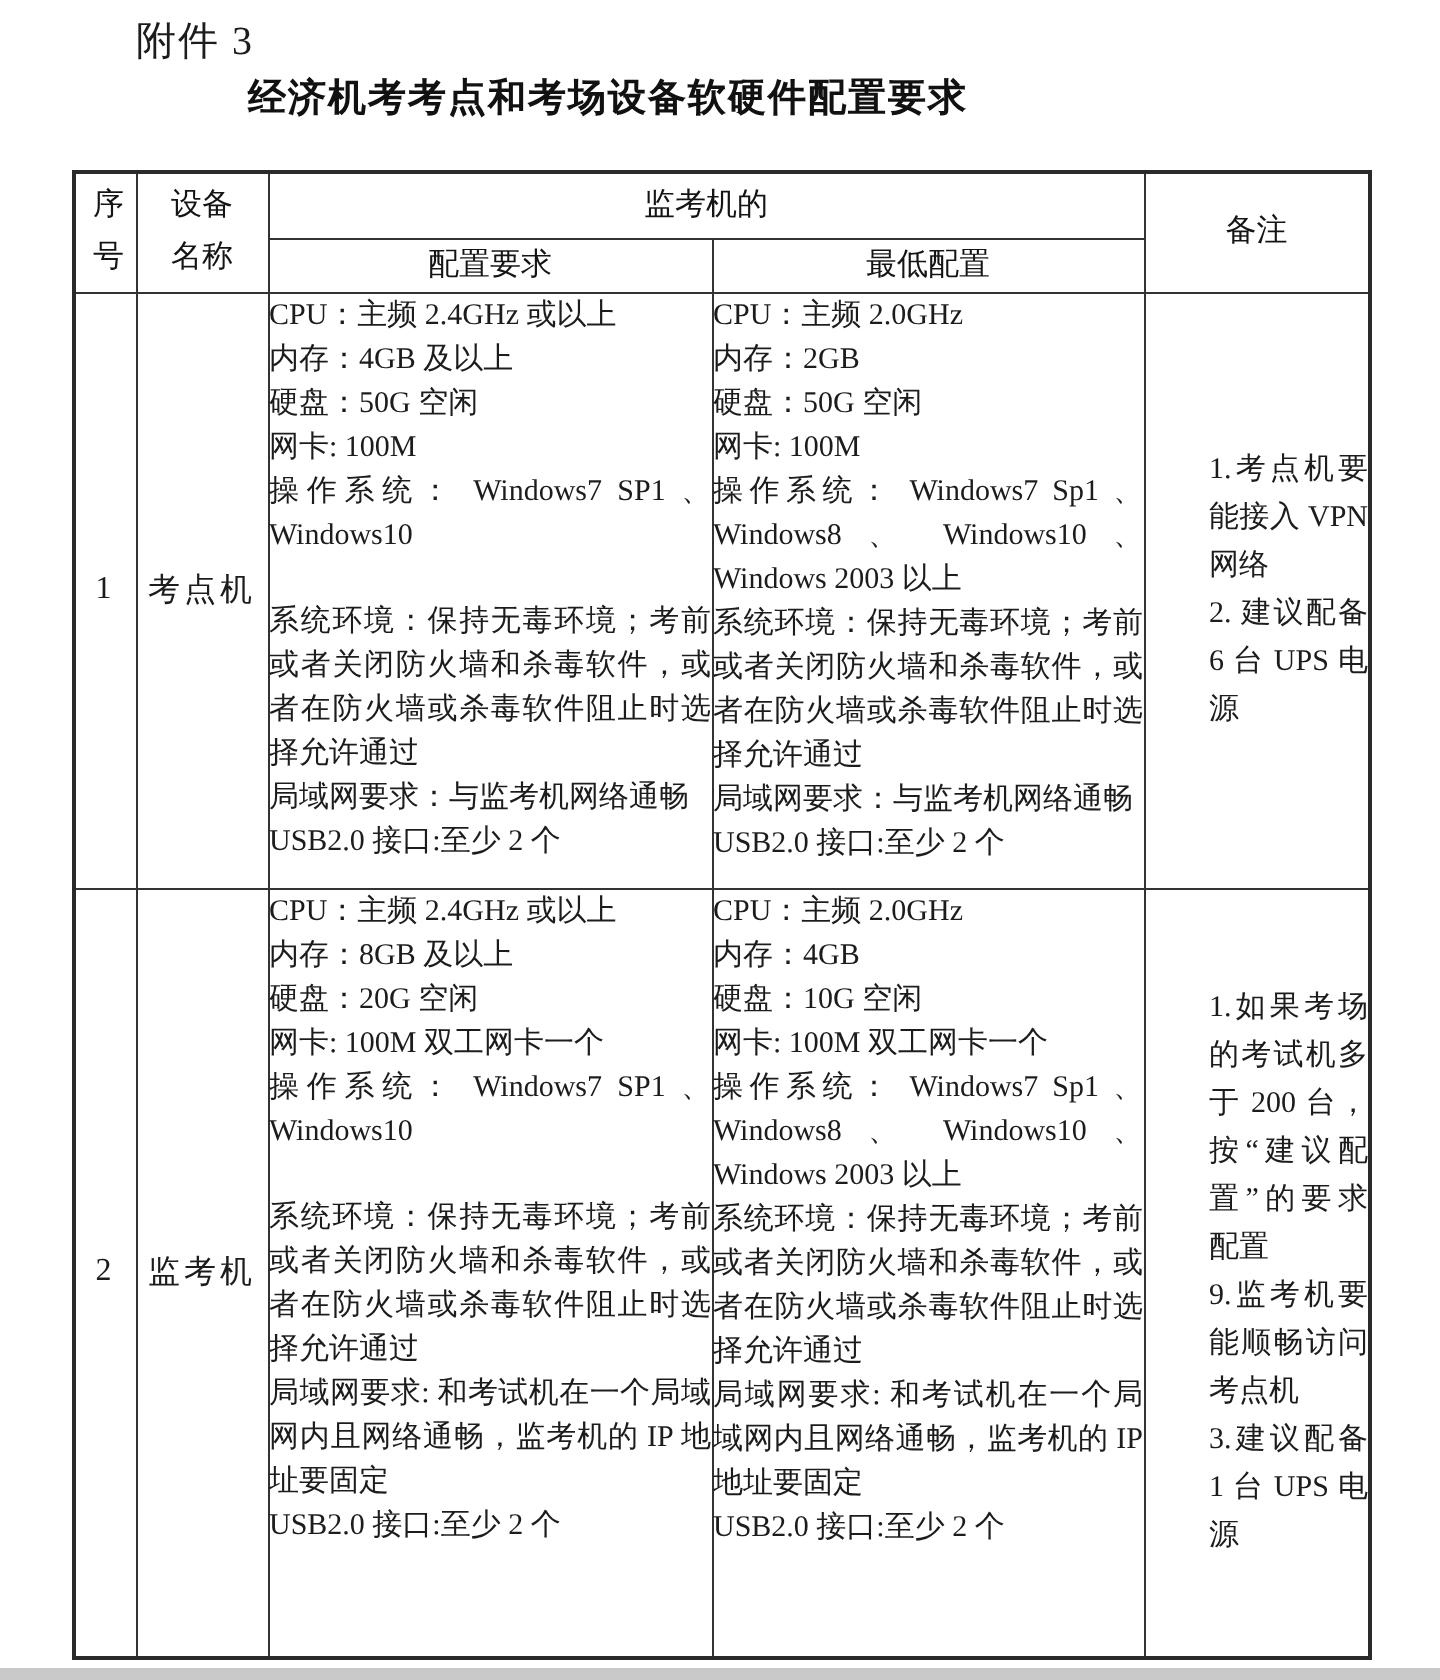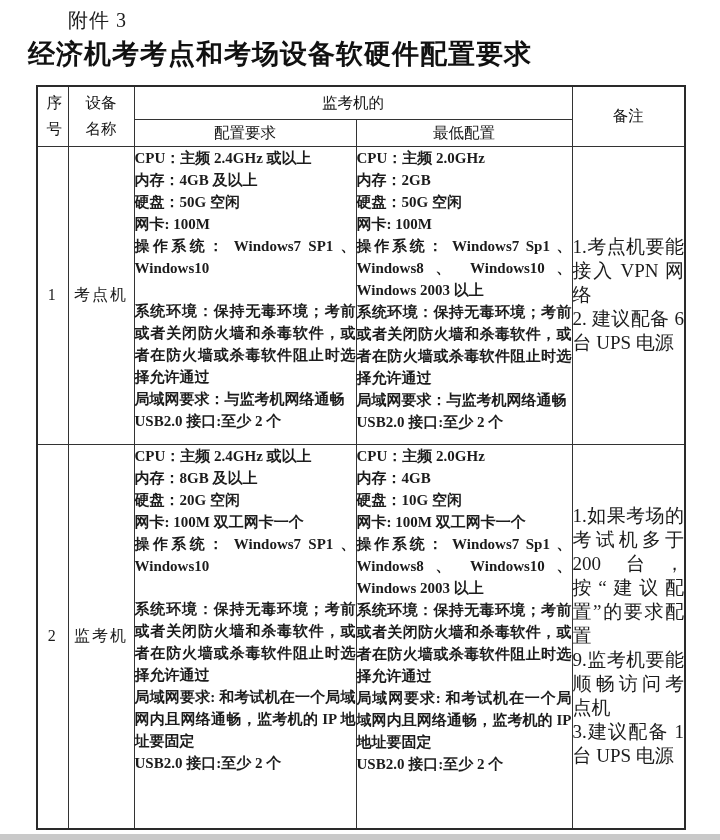--- a/index.html
+++ b/index.html
@@ -20,26 +20,26 @@
     left: 68px;
     top: 7px;
     font-size: 20px;
     letter-spacing: 1px;
   }
   .doc-title {
     position: absolute;
     left: 0;
     top: 36px;
     width: 580px;
-    text-align: left;
+    text-align: center;
     padding-left: 28px;
     box-sizing: border-box;
     font-family: "Liberation Sans", sans-serif;
     font-weight: bold;
-    font-size: 27px;
+    font-size: 19px;
     letter-spacing: 1px;
     color: #111;
   }
   table.cfg-table {
     position: absolute;
     left: 36px;
     top: 85px;
     width: 648px;
     border-collapse: collapse;
     table-layout: fixed;
@@ -76,37 +76,37 @@
     padding: 11px 6px 4px 7px;
   }
   td.config-cell .cfg {
     margin: 0;
     font-size: 15px;
     line-height: 22px;
     min-height: 22px;
     text-align: justify;
     text-justify: inter-character;
     word-break: break-word;
-    font-weight: bold;
   }
   td.config-cell .cfg.spacer {
     height: 21px;
     min-height: 21px;
   }
   td.remarks-cell {
     vertical-align: middle;
     padding: 4px 5px 4px 7px;
   }
   td.remarks-cell .rmk {
     margin: 0;
-    font-size: 19px;
+    font-size: 15px;
     line-height: 24px;
     text-align: justify;
     text-justify: inter-character;
     word-break: break-word;
+    padding-left: 32px;
   }
   .bottom-scan-strip {
     position: absolute;
     left: 0;
     bottom: 0;
     width: 720px;
     height: 6px;
     background: #c9c9c9;
   }
 </style>

